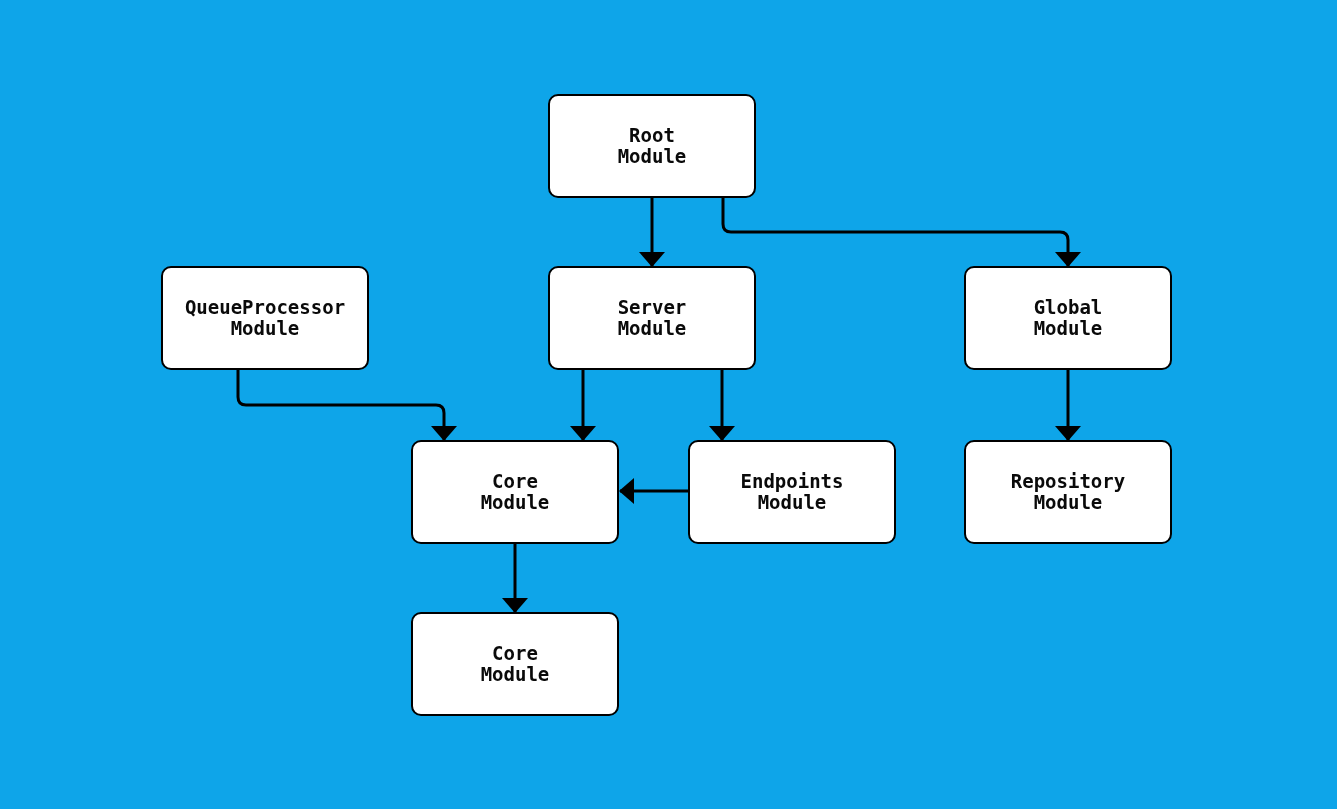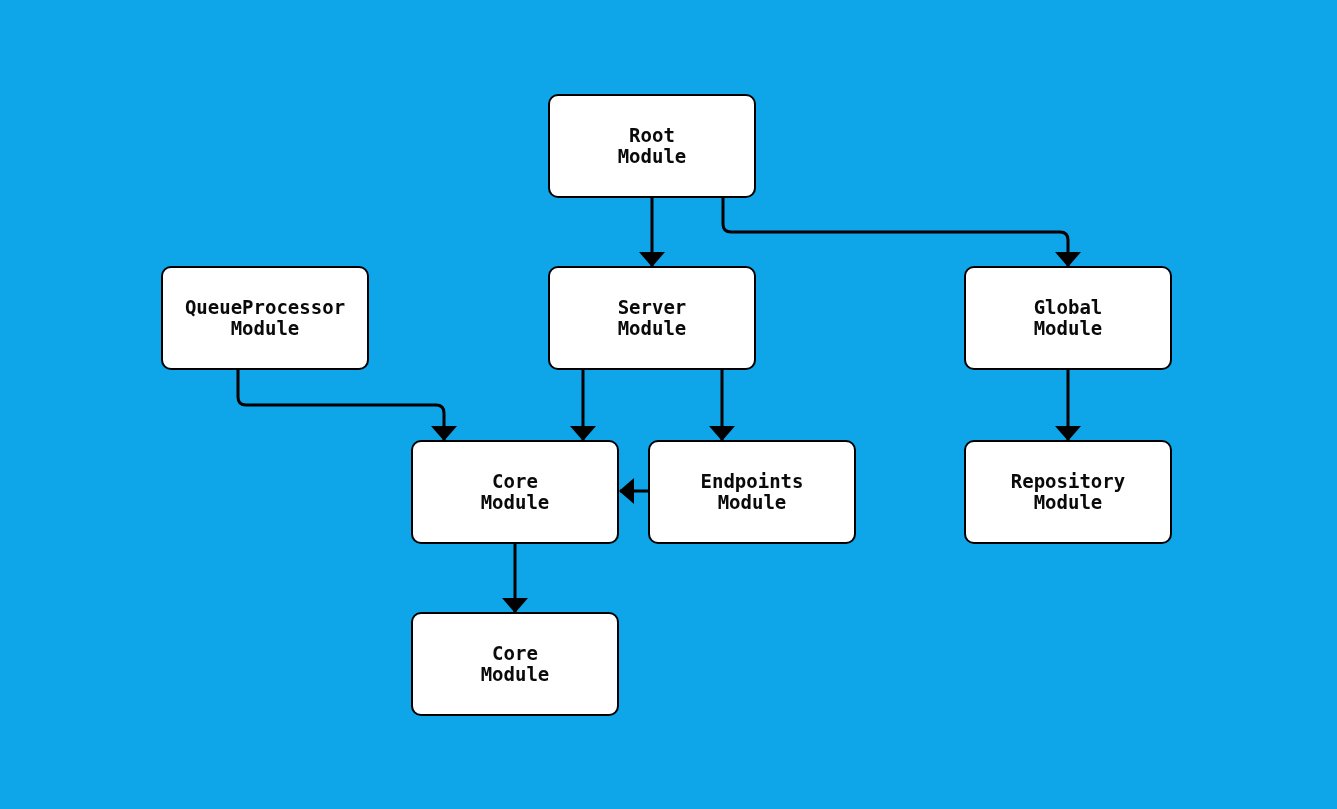--- a/index.html
+++ b/index.html
@@ -90,21 +90,21 @@
   <div class="node" style="left:964px; top:266px;">
     <span>Global</span>
     <span>Module</span>
   </div>
 
   <div class="node" style="left:411px; top:440px;">
     <span>Core</span>
     <span>Module</span>
   </div>
 
-  <div class="node" style="left:648px; top:440px;">
+  <div class="node" style="left:688px; top:440px;">
     <span>Endpoints</span>
     <span>Module</span>
   </div>
 
   <div class="node" style="left:964px; top:440px;">
     <span>Repository</span>
     <span>Module</span>
   </div>
 
   <div class="node" style="left:411px; top:612px;">

